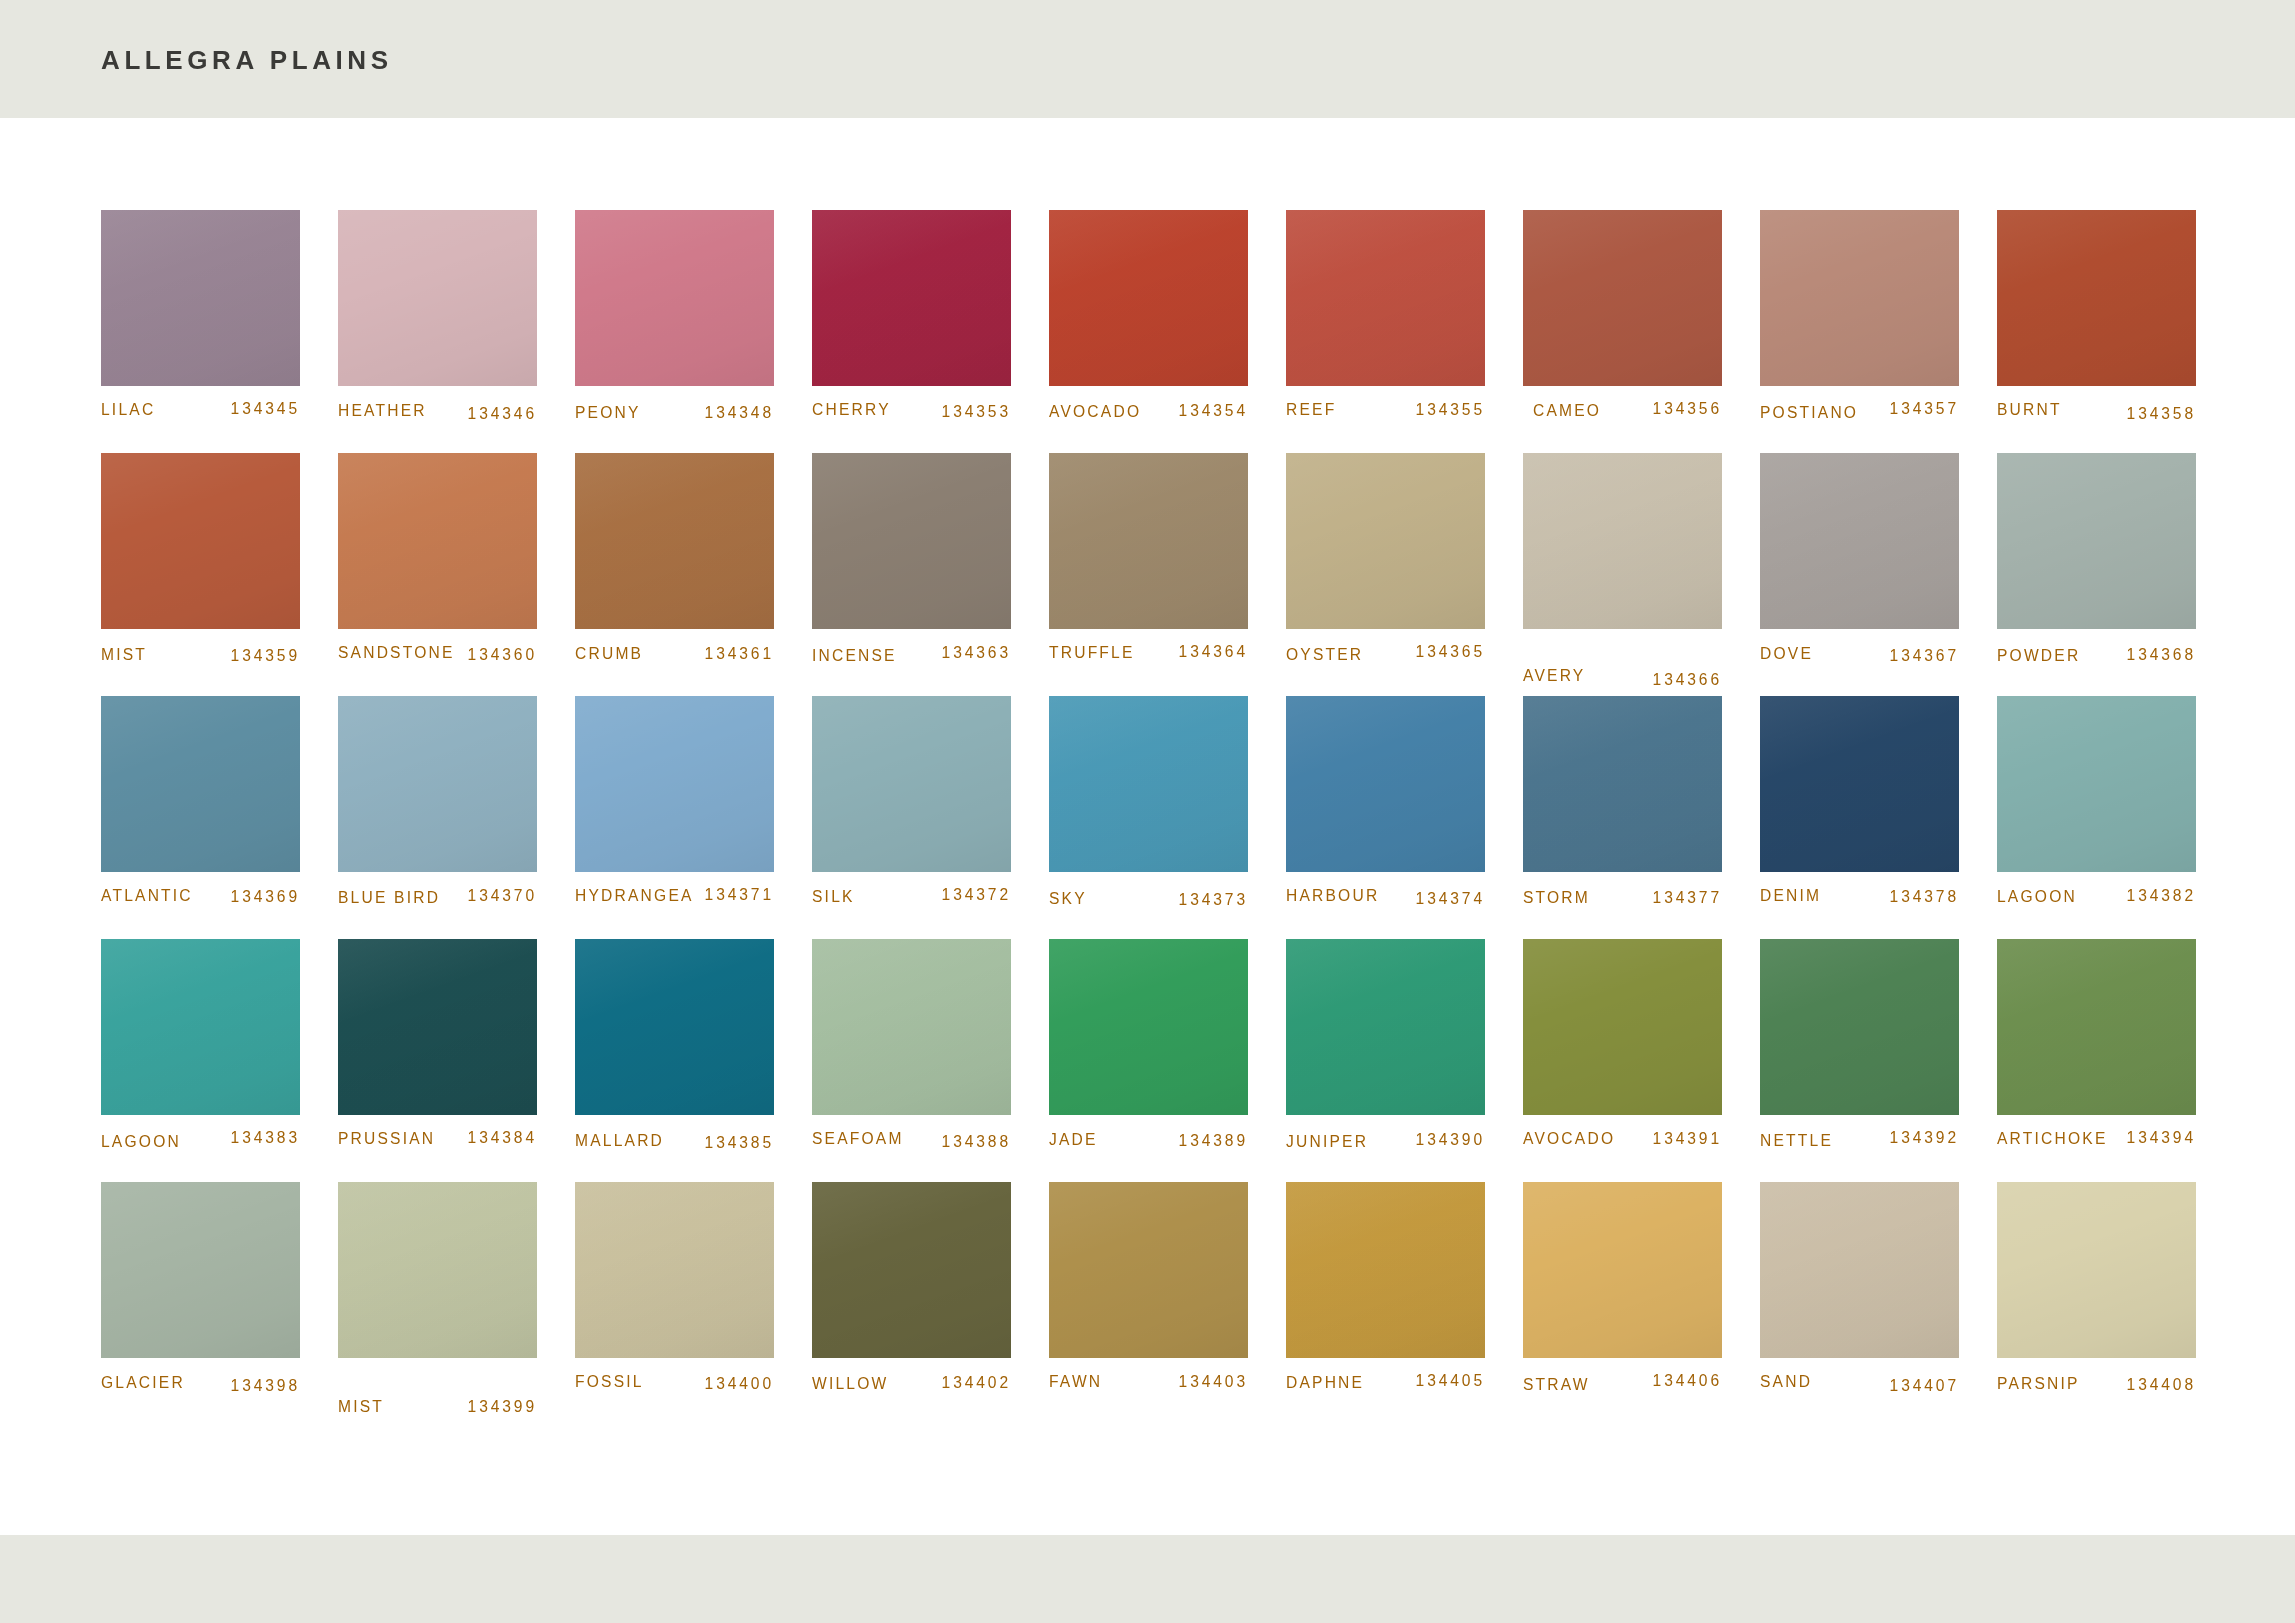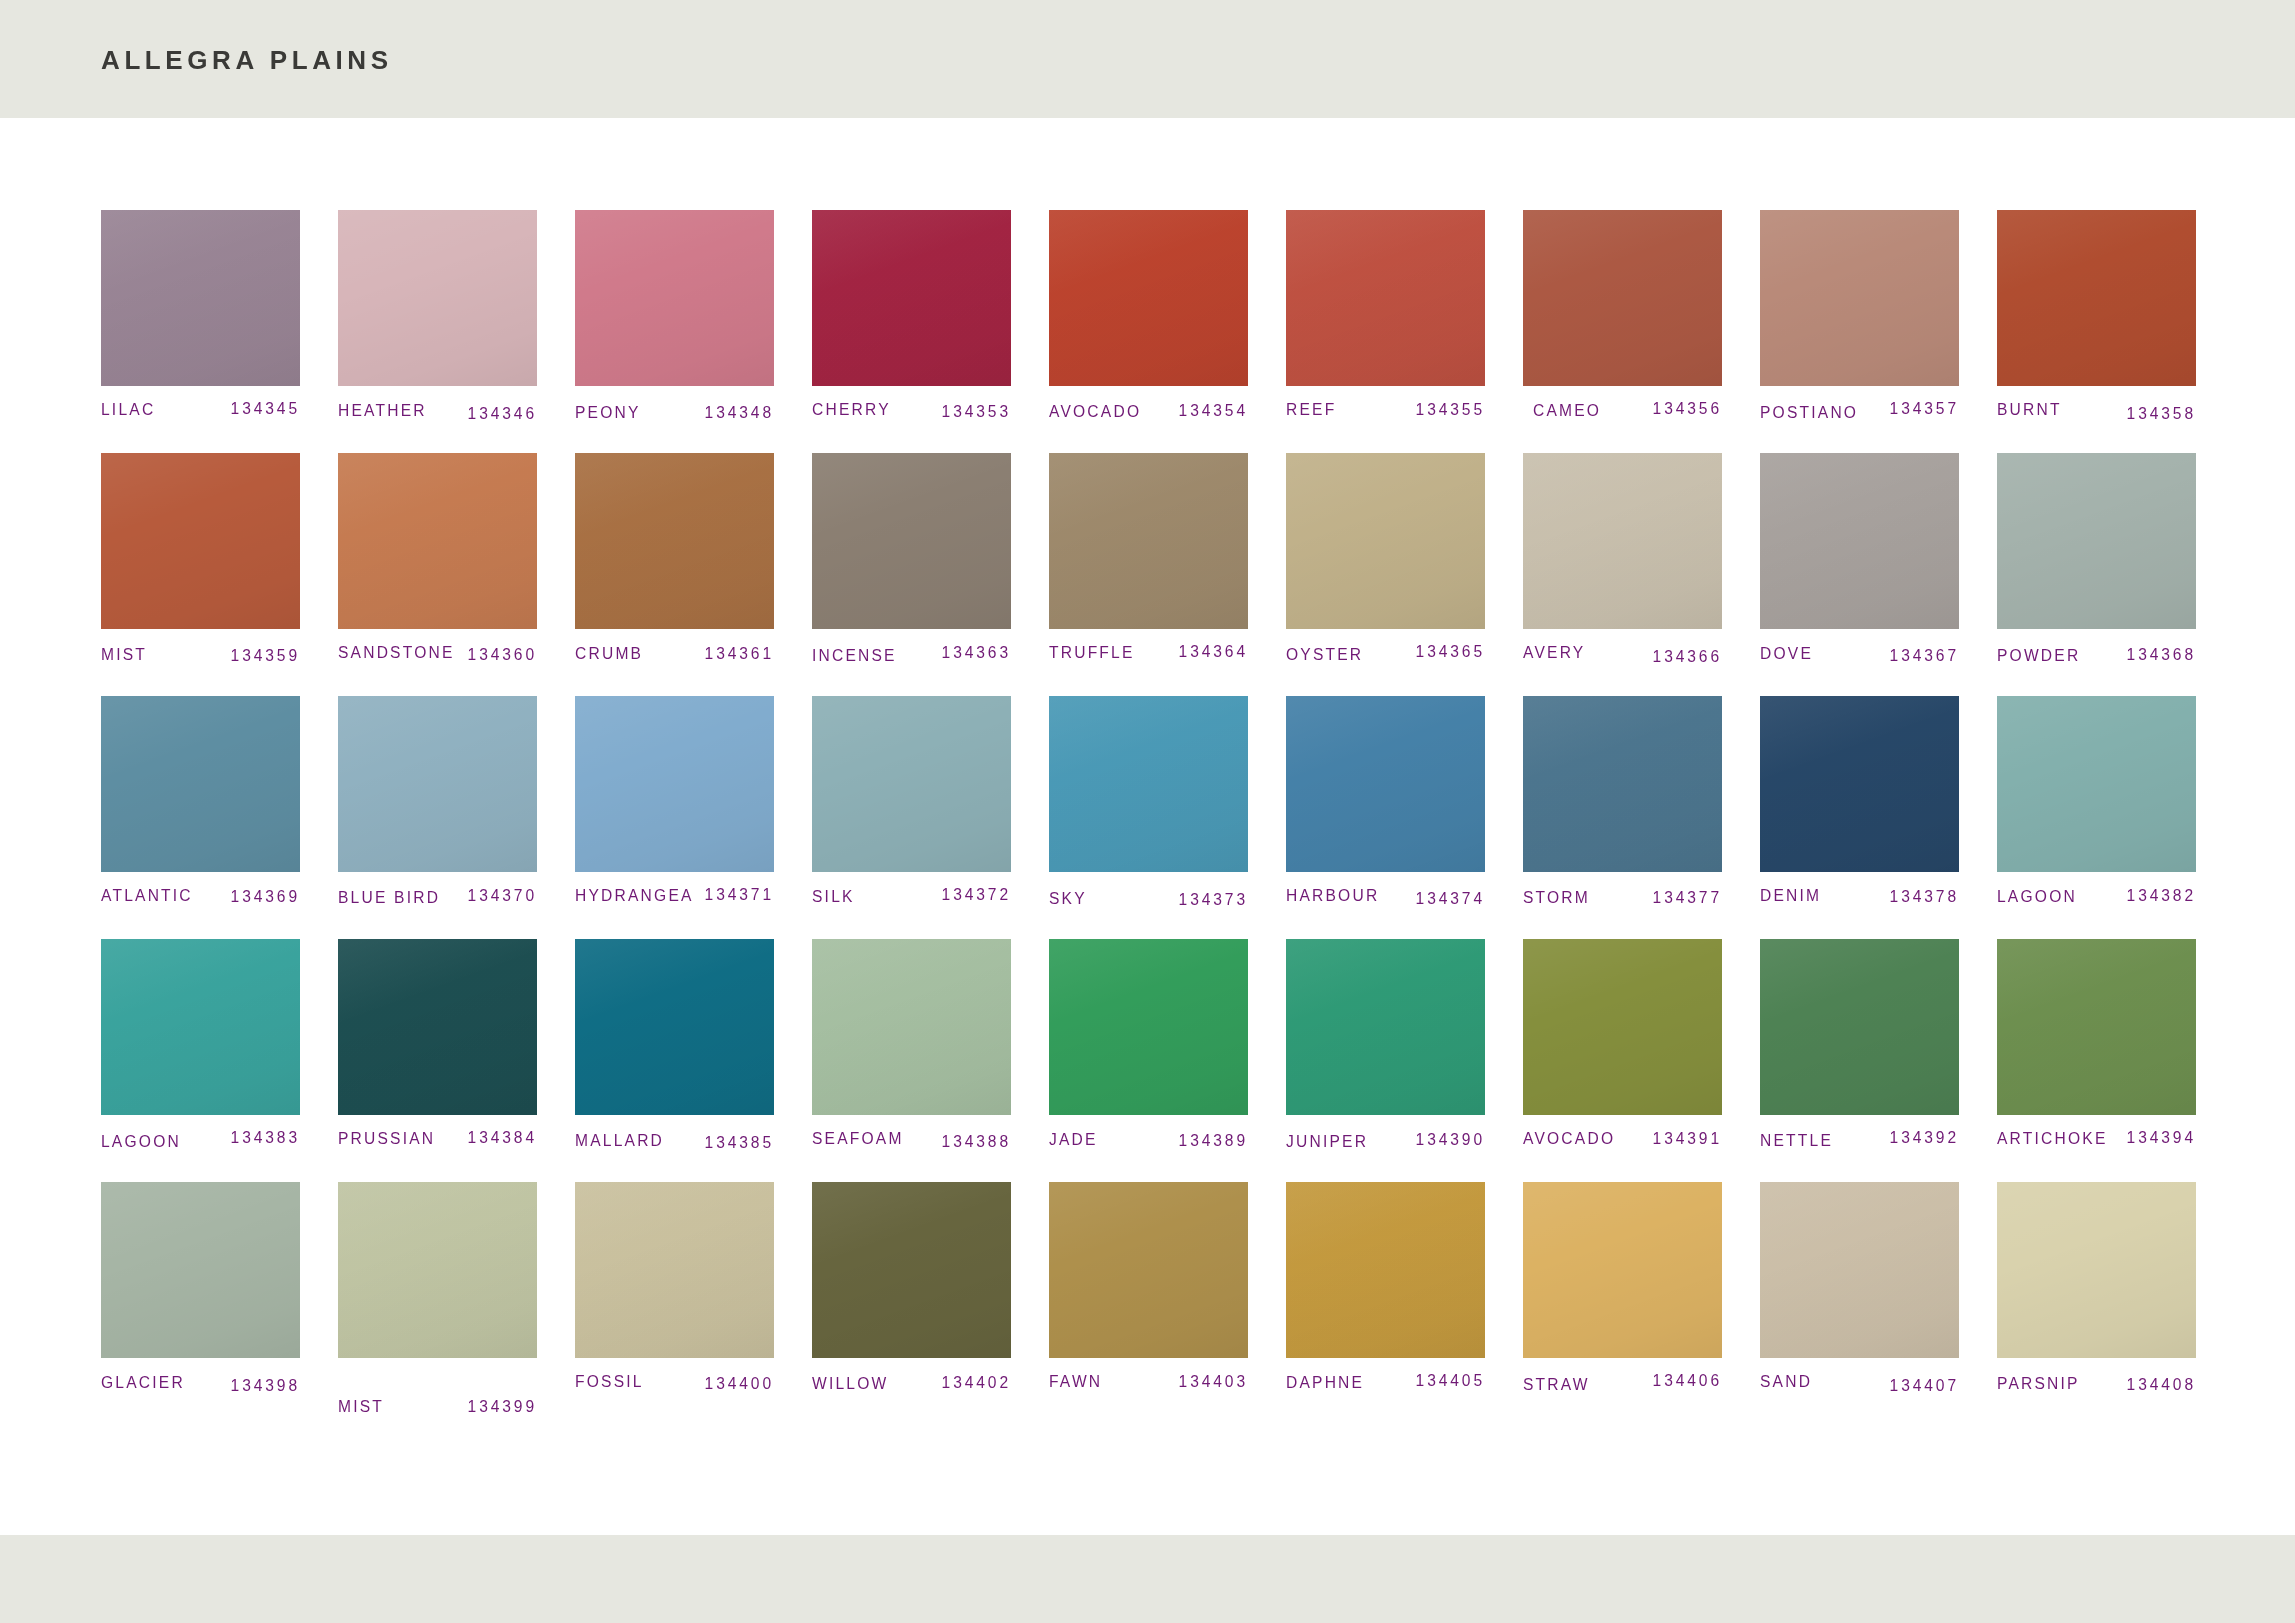--- a/index.html
+++ b/index.html
@@ -65,21 +65,21 @@
       linear-gradient(0deg, rgba(0,0,0,0.025), rgba(0,0,0,0.025));
     mix-blend-mode: normal;
     pointer-events: none;
   }
 
   .swatch-label {
     display: flex;
     justify-content: space-between;
     align-items: baseline;
     margin-top: 15.6px;
-    color: #701a75;
+    color: #a16207;
   }
   .swatch-name {
     font-size: 15.6px;
     letter-spacing: 2.2px;
     font-weight: 400;
     white-space: nowrap;
   }
   .swatch-code {
     font-size: 15.6px;
     letter-spacing: 2.9px;
@@ -212,21 +212,21 @@
     <div class="swatch-label">
       <span class="swatch-name" style="transform: translateY(0.7px);">OYSTER</span>
       <span class="swatch-code" style="transform: translateY(-2.5px);">134365</span>
     </div>
   </div>
 
   <div class="swatch-card">
     <div class="swatch-tile" style="background: rgb(205, 196, 177);"></div>
     <div class="swatch-label">
       <span class="swatch-name" style="transform: translateY(-1.5px);">AVERY</span>
-      <span class="swatch-code" style="transform: translateY(2.5px);">134366</span>
+      <span class="swatch-code" style="transform: translateY(2.5px); margin-top: 23px;">134366</span>
     </div>
   </div>
 
   <div class="swatch-card">
     <div class="swatch-tile" style="background: rgb(171, 165, 161);"></div>
     <div class="swatch-label">
       <span class="swatch-name" style="transform: translateY(0px);">DOVE</span>
       <span class="swatch-code" style="transform: translateY(1.7px);">134367</span>
     </div>
   </div>

